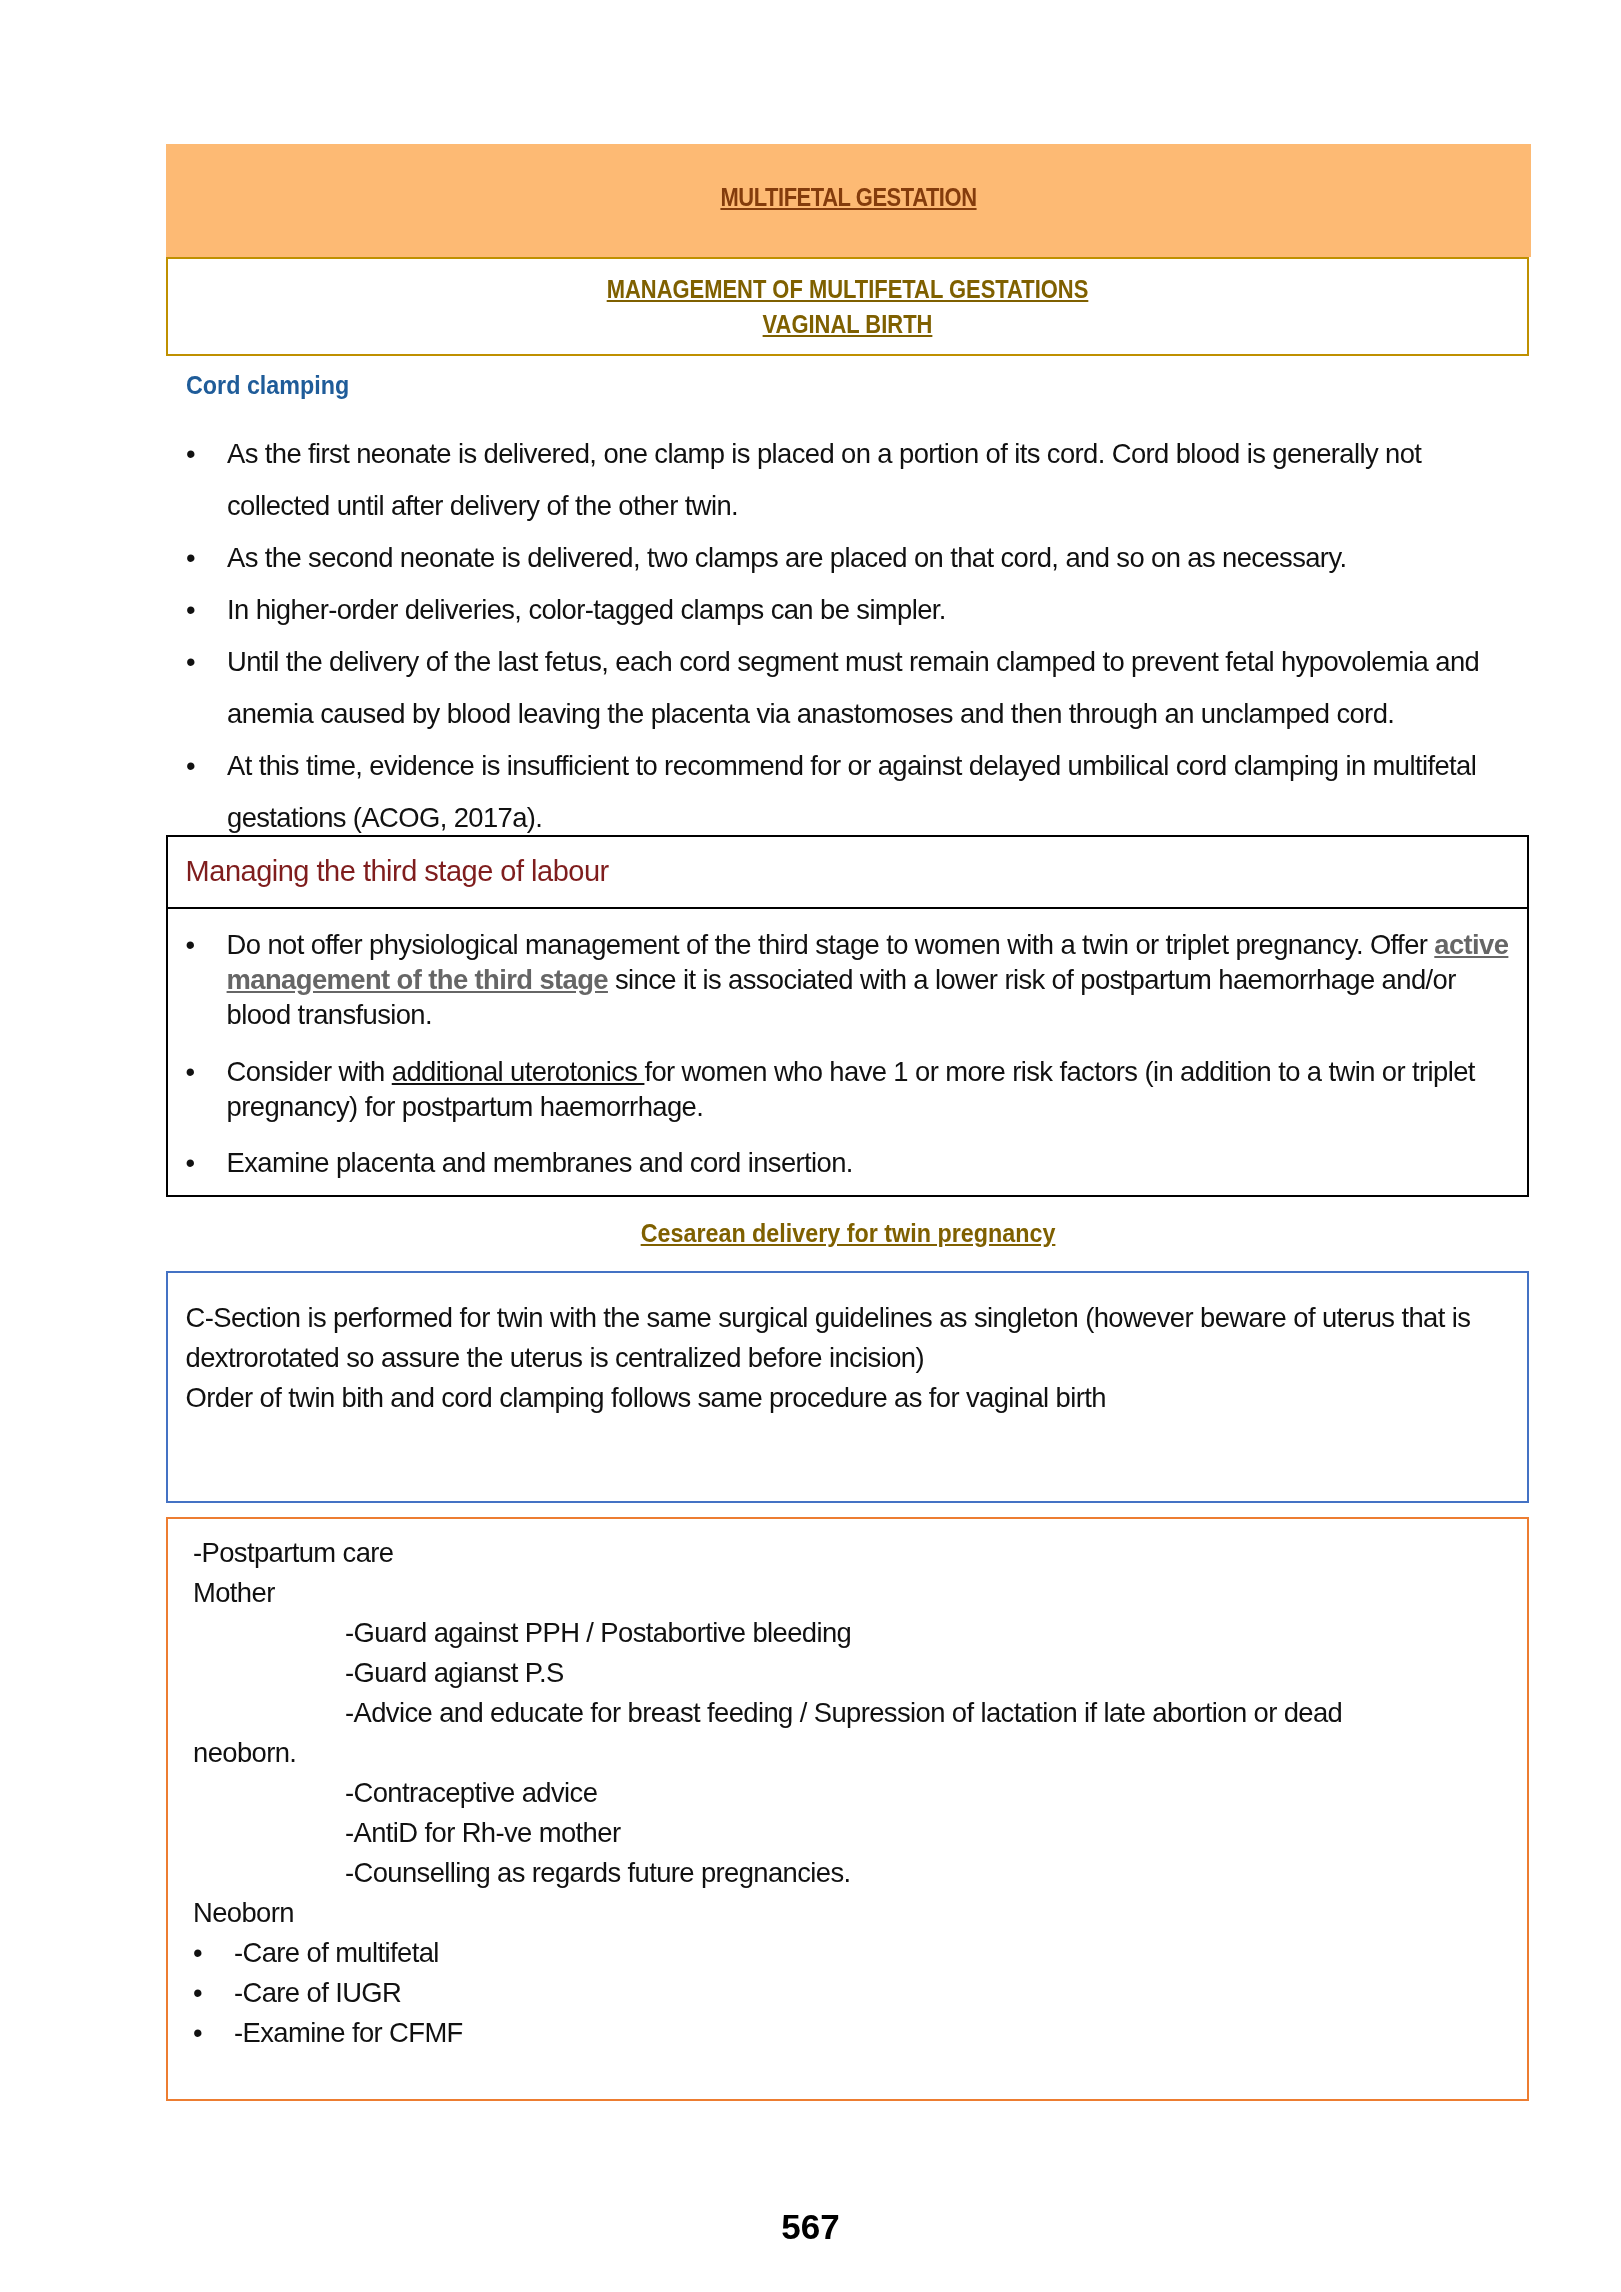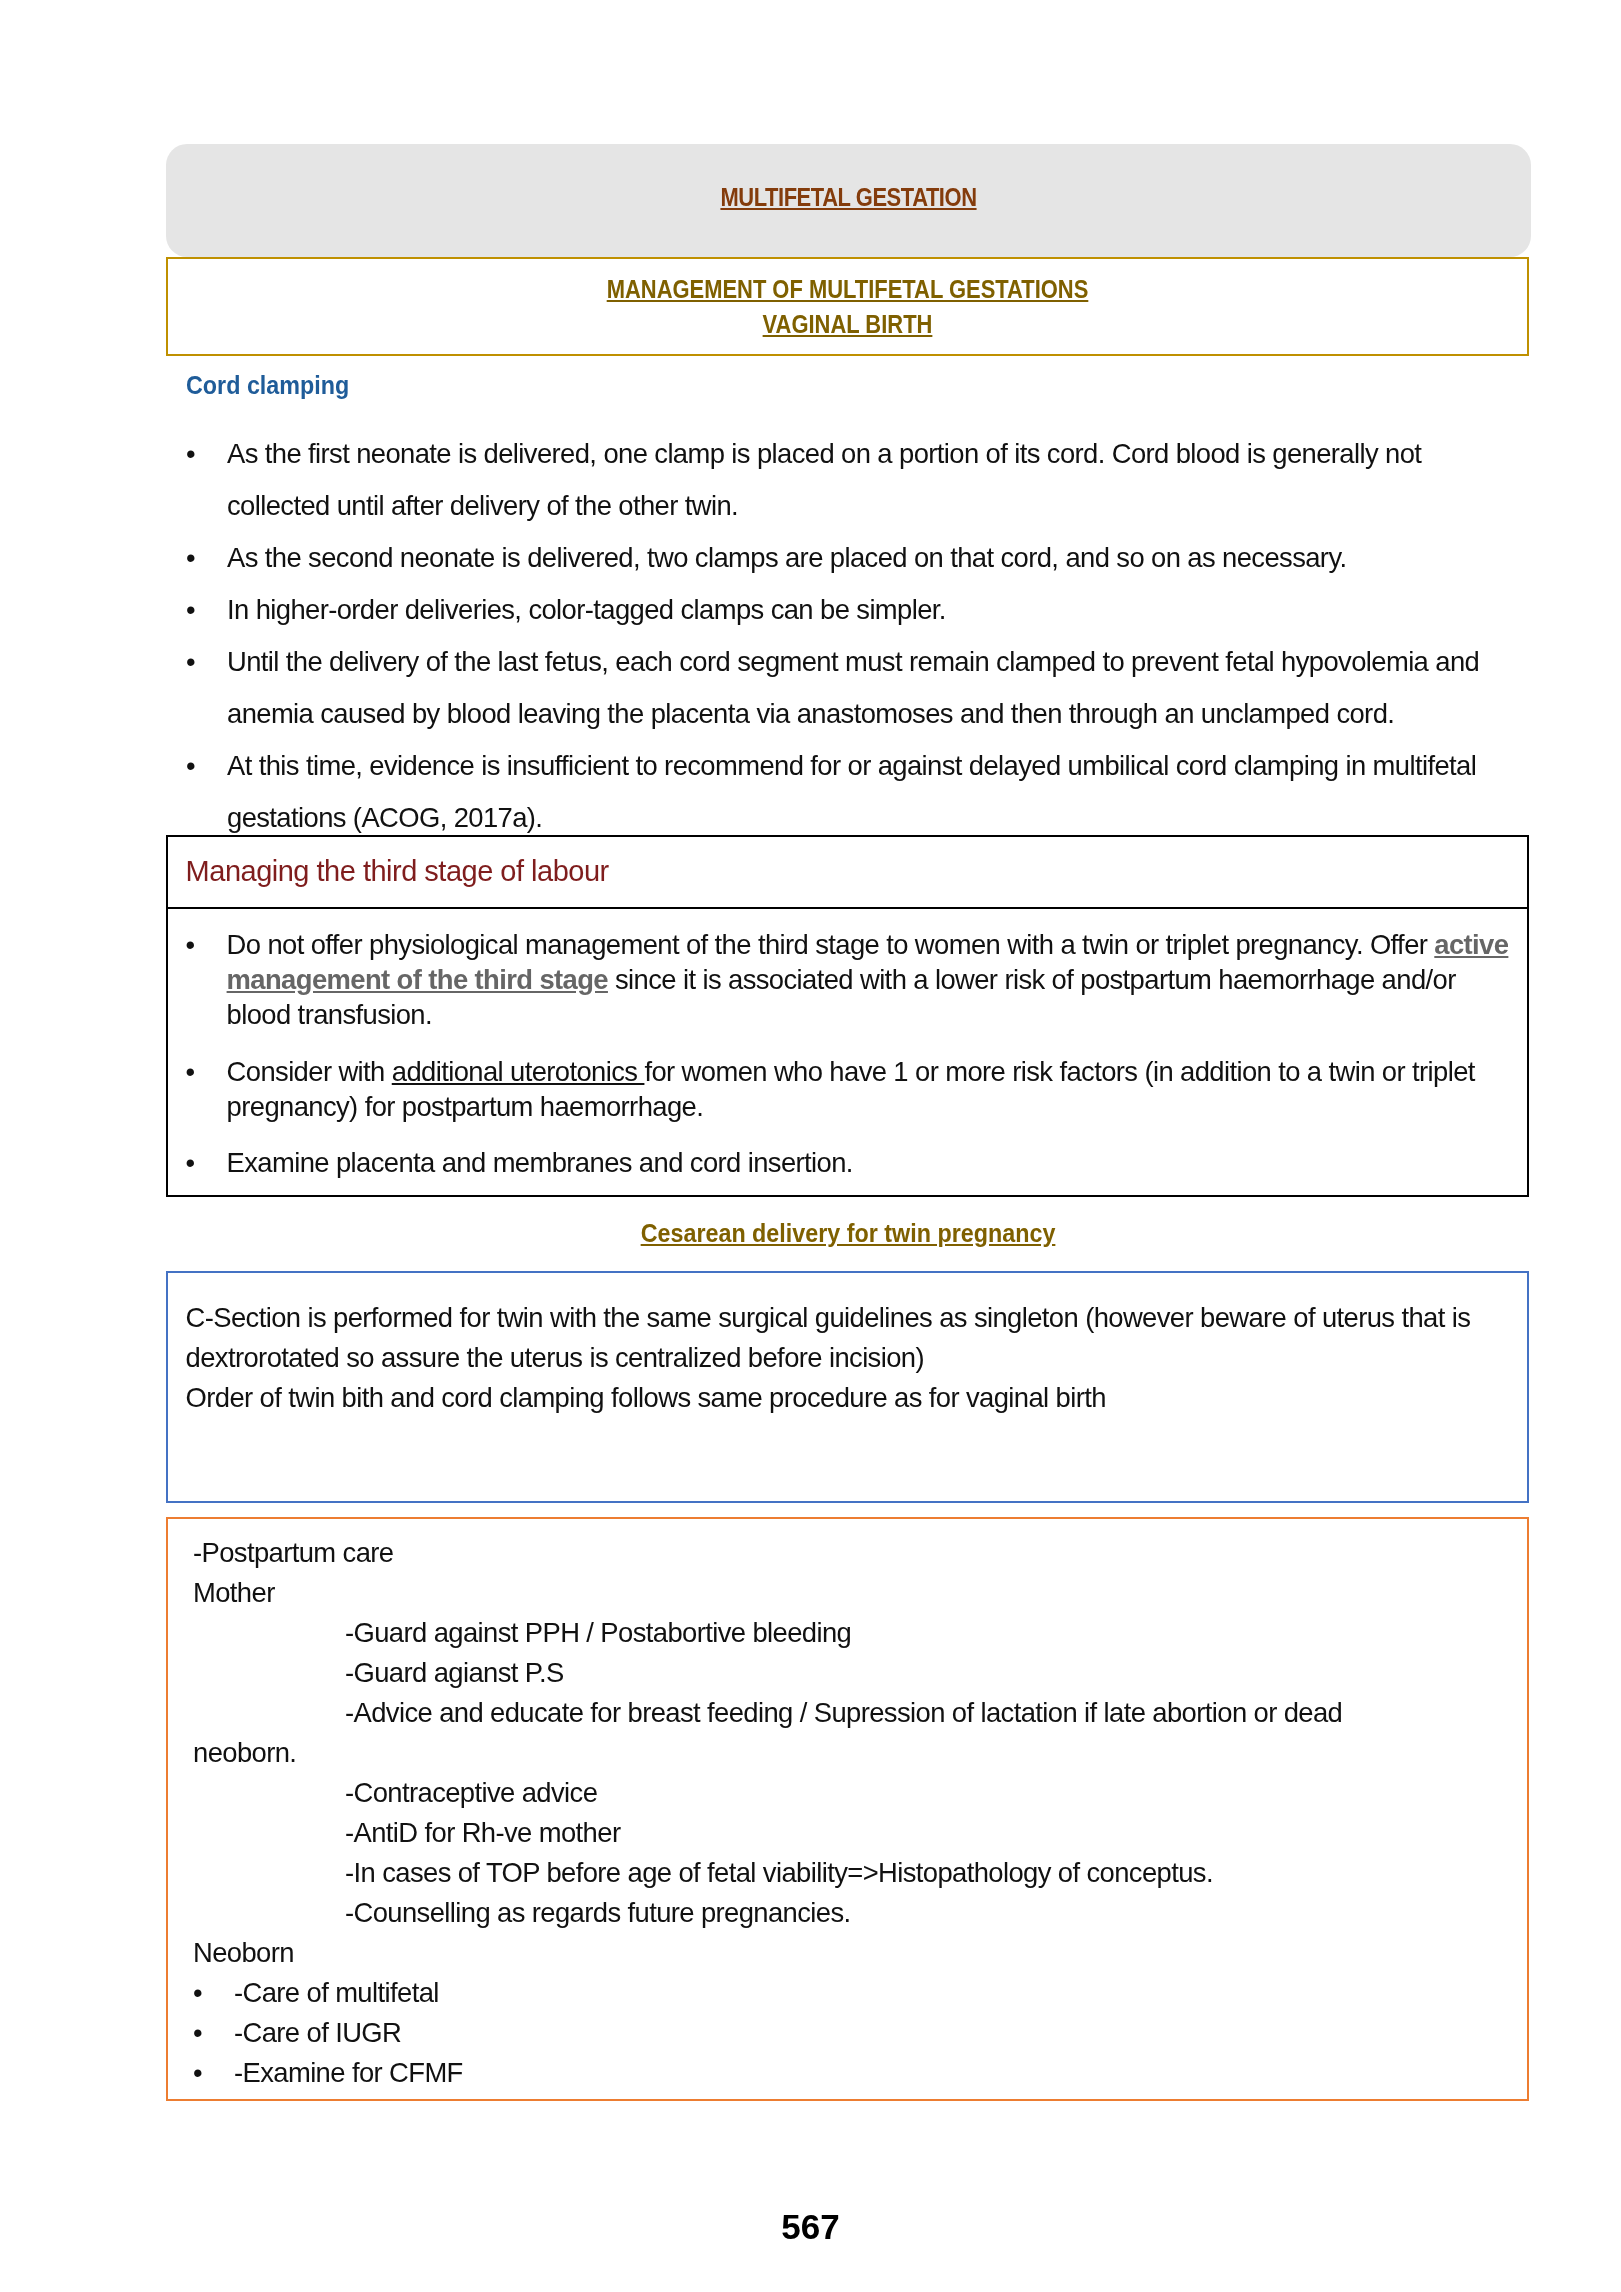--- a/index.html
+++ b/index.html
@@ -1,19 +1,19 @@
 <!DOCTYPE html>
 <html><head>
 <meta charset="utf-8">
 <style>
   html, body { margin: 0; padding: 0; background: #ffffff; }
   body { width: 1621px; height: 2293px; position: relative; overflow: hidden;
          font-family: "Liberation Sans Narrow", "Liberation Sans", sans-serif; color: #111; }
   .abs { position: absolute; }
-  .pink-header { left: 166px; top: 144px; width: 1365px; height: 113px; background: #e5e5e5; border-radius: 21px; }
+  .pink-header { left: 166px; top: 144px; width: 1365px; height: 113px; background: #fdba74; }
   .pink-header .t { position: absolute; left: 0; right: 0; top: 39px; text-align: center;
       font-family: "Liberation Sans", sans-serif; font-weight: bold; font-size: 25.5px; color: #843c0c;
       text-decoration: underline; letter-spacing: -0.5px; transform: scaleX(0.86); }
   .gold-box { left: 166px; top: 257px; width: 1359px; height: 95px; border: 2.9px solid #bf9000; background: #fff; }
   .gold-box .t { text-align: center; font-family: "Liberation Sans", sans-serif; font-weight: bold; font-size: 25.5px;
       color: #7f6000; text-decoration: underline; line-height: 35px; margin-top: 12.7px; transform: scaleX(0.86); }
   .section-h { left: 186px; top: 370px; font-family: "Liberation Sans", sans-serif; font-weight: bold;
       font-size: 26.5px; color: #1f5c99; transform: scaleX(0.88); transform-origin: left; }
   .text { font-family: "Liberation Sans", sans-serif; font-size: 27.4px; letter-spacing: -0.6px; }
   ul.bl { list-style: none; margin: 0; padding: 0; }
@@ -86,21 +86,20 @@
 <div class="abs orange-box">
   <div class="c text">
     <div>-Postpartum care</div>
     <div>Mother</div>
     <div class="indent">-Guard against PPH / Postabortive bleeding</div>
     <div class="indent">-Guard agianst P.S</div>
     <div class="indent">-Advice and educate for breast feeding / Supression of lactation if late abortion or dead</div>
     <div>neoborn.</div>
     <div class="indent">-Contraceptive advice</div>
     <div class="indent">-AntiD for Rh-ve mother</div>
-    <div class="indent">-In cases of TOP before age of fetal viability=&gt;Histopathology of conceptus.</div>
     <div class="indent">-Counselling as regards future pregnancies.</div>
     <div>Neoborn</div>
     <ul class="bl">
       <li>-Care of multifetal</li>
       <li>-Care of IUGR</li>
       <li>-Examine for CFMF</li>
     </ul>
   </div>
 </div>
 

